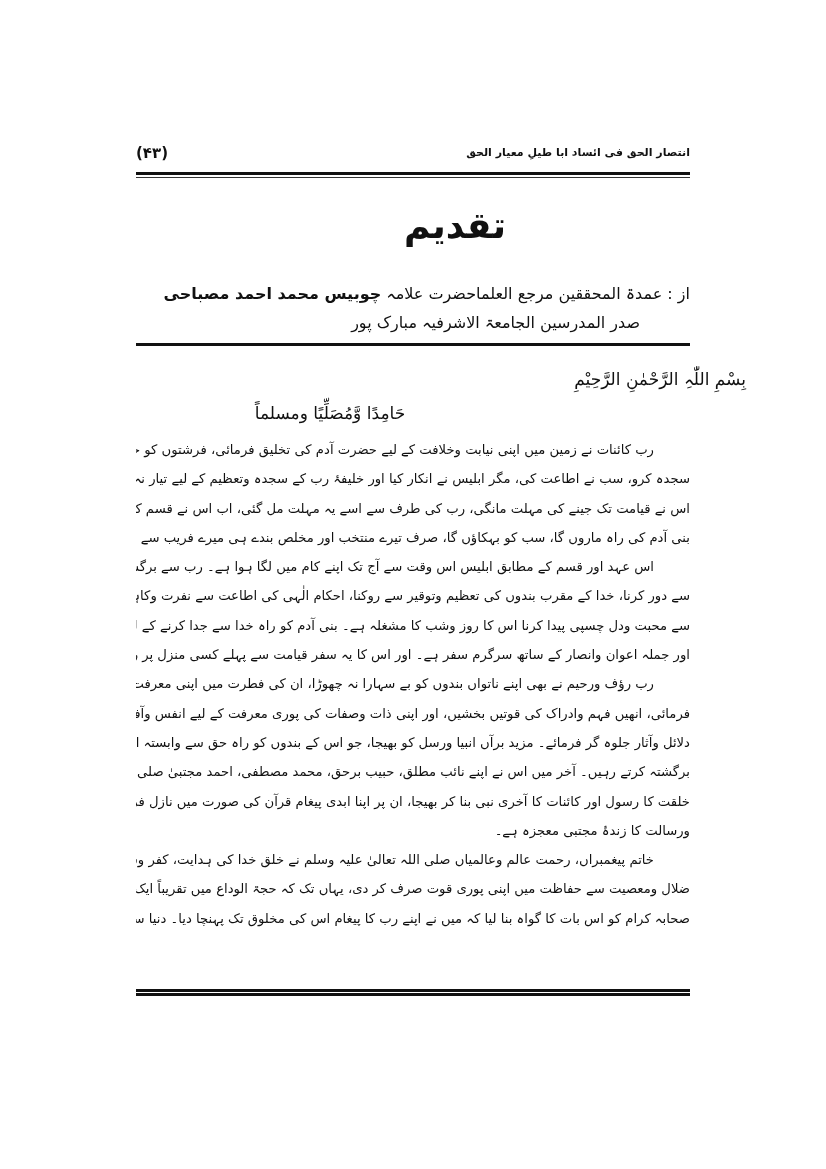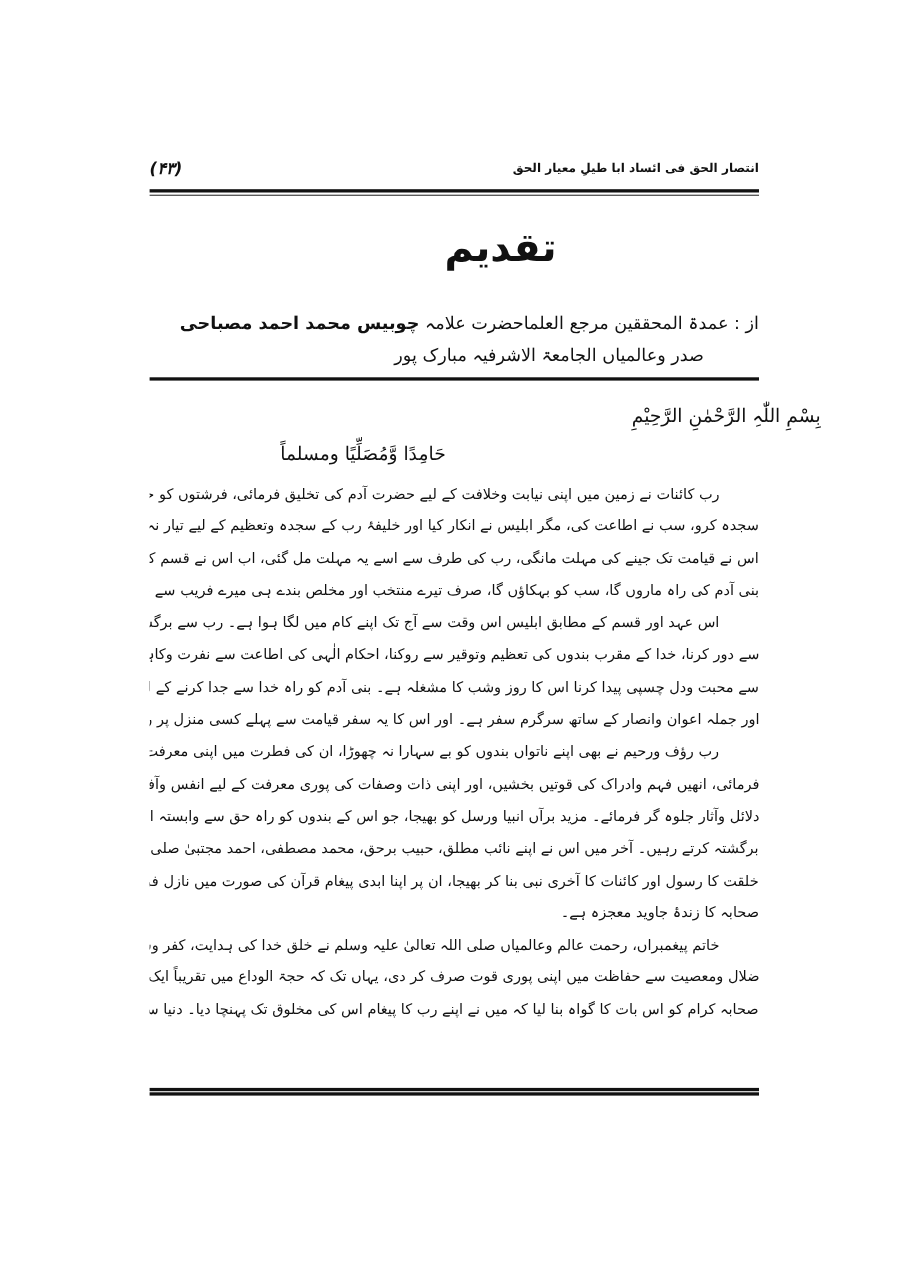--- a/index.html
+++ b/index.html
@@ -40,21 +40,20 @@
     }
     .page-number {
       position: absolute;
       left: 0;
       top: 0;
       font-family: "DejaVu Sans", sans-serif;
       font-weight: bold;
       font-size: 15px;
       line-height: 26px;
       white-space: nowrap;
-      font-style: italic;
     }
     .rule-double-top {
       position: absolute;
       left: 136px;
       top: 172px;
       width: 554px;
       height: 6px;
       border-top: 3px solid #111;
       border-bottom: 1px solid #333;
       box-sizing: border-box;
@@ -173,42 +172,42 @@
     <span class="page-number">(۴۳)</span>
   </div>
   <div class="rule-double-top"></div>
 
   <div class="chapter-title">تقدیم</div>
 
   <div class="author-line l1">
     <span class="prefix">از  :  عمدۃ المحققین مرجع العلماحضرت علامہ</span>
     <span class="name">چوبیس محمد احمد مصباحی</span>
   </div>
-  <div class="author-line l2">صدر وعالمیاں الجامعۃ الاشرفیہ مبارک پور</div>
+  <div class="author-line l2">صدر المدرسین الجامعۃ الاشرفیہ مبارک پور</div>
 
   <div class="rule-single"></div>
 
   <div class="basmala">بِسْمِ اللّٰہِ الرَّحْمٰنِ الرَّحِیْمِ</div>
   <div class="hamdan">حَامِدًا وَّمُصَلِّیًا ومسلماً</div>
 
   <div class="body-text">
     <span class="line indent">رب کائنات نے زمین میں اپنی نیابت وخلافت کے لیے حضرت آدم کی تخلیق فرمائی، فرشتوں کو حکم دیا: آدم کا</span>
     <span class="line">سجدہ کرو، سب نے اطاعت کی، مگر ابلیس نے انکار کیا اور خلیفۂ رب کے سجدہ وتعظیم کے لیے تیار نہ ہوا، راندۂ درگاہ کر دیا گیا،</span>
     <span class="line">اس نے قیامت تک جینے کی مہلت مانگی، رب کی طرف سے اسے یہ مہلت مل گئی، اب اس نے قسم کھا کر کہا: میں سارے</span>
     <span class="line last">بنی آدم کی راہ ماروں گا، سب کو بہکاؤں گا، صرف تیرے منتخب اور مخلص بندے ہی میرے فریب سے بچ پائیں گے۔</span>
     <span class="line indent">اس عہد اور قسم کے مطابق ابلیس اس وقت سے آج تک اپنے کام میں لگا ہوا ہے۔ رب سے برگشتہ کرنا، دین حق</span>
     <span class="line">سے دور کرنا، خدا کے مقرب بندوں کی تعظیم وتوقیر سے روکنا، احکام الٰہی کی اطاعت سے نفرت وکاہلی اور خدا کی معصیت</span>
     <span class="line">سے محبت ودل چسپی پیدا کرنا اس کا روز وشب کا مشغلہ ہے۔ بنی آدم کو راہ خدا سے جدا کرنے کے لیے وہ اپنی ساری توانائیوں</span>
     <span class="line last">اور جملہ اعوان وانصار کے ساتھ سرگرم سفر ہے۔ اور اس کا یہ سفر قیامت سے پہلے کسی منزل پر رکنے والا نہیں۔</span>
     <span class="line indent">رب رؤف ورحیم نے بھی اپنے ناتواں بندوں کو بے سہارا نہ چھوڑا، ان کی فطرت میں اپنی معرفت ودیعت</span>
     <span class="line">فرمائی، انھیں فہم وادراک کی قوتیں بخشیں، اور اپنی ذات وصفات کی پوری معرفت کے لیے انفس وآفاق میں بے شمار</span>
     <span class="line">دلائل وآثار جلوہ گر فرمائے۔ مزید برآں انبیا ورسل کو بھیجا، جو اس کے بندوں کو راہ حق سے وابستہ اور راہ شیطان سے</span>
     <span class="line">برگشتہ کرتے رہیں۔ آخر میں اس نے اپنے نائب مطلق، حبیب برحق، محمد مصطفی، احمد مجتبیٰ صلی اللہ تعالیٰ علیہ وسلم کو ساری</span>
     <span class="line">خلقت کا رسول اور کائنات کا آخری نبی بنا کر بھیجا، ان پر اپنا ابدی پیغام قرآن کی صورت میں نازل فرمایا جو ان کی نبوت</span>
-    <span class="line last">صحابہ کا زندۂ جاوید معجزہ ہے۔</span>
+    <span class="line last">ورسالت کا زندۂ مجتبی معجزہ ہے۔</span>
     <span class="line indent">خاتم پیغمبراں، رحمت عالم وعالمیاں صلی اللہ تعالیٰ علیہ وسلم نے خلق خدا کی ہدایت، کفر وشرک سے صیانت، اور</span>
     <span class="line">ضلال ومعصیت سے حفاظت میں اپنی پوری قوت صرف کر دی، یہاں تک کہ حجۃ الوداع میں تقریباً ایک لاکھ چوبیس ہزار</span>
     <span class="line">صحابہ کرام کو اس بات کا گواہ بنا لیا کہ میں نے اپنے رب کا پیغام اس کی مخلوق تک پہنچا دیا۔ دنیا سے رخصت ہونے کے ساتھ</span>
   </div>
 
   <div class="rule-double-bottom"></div>
 
 </div>
 
 </body></html>

